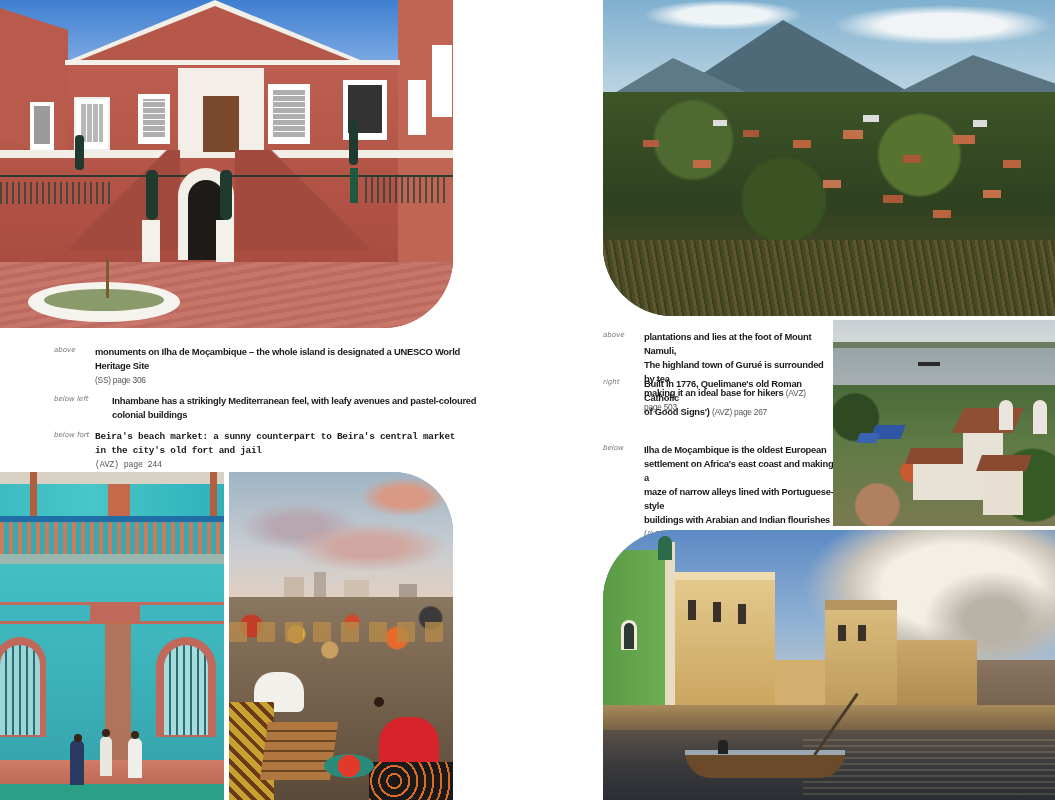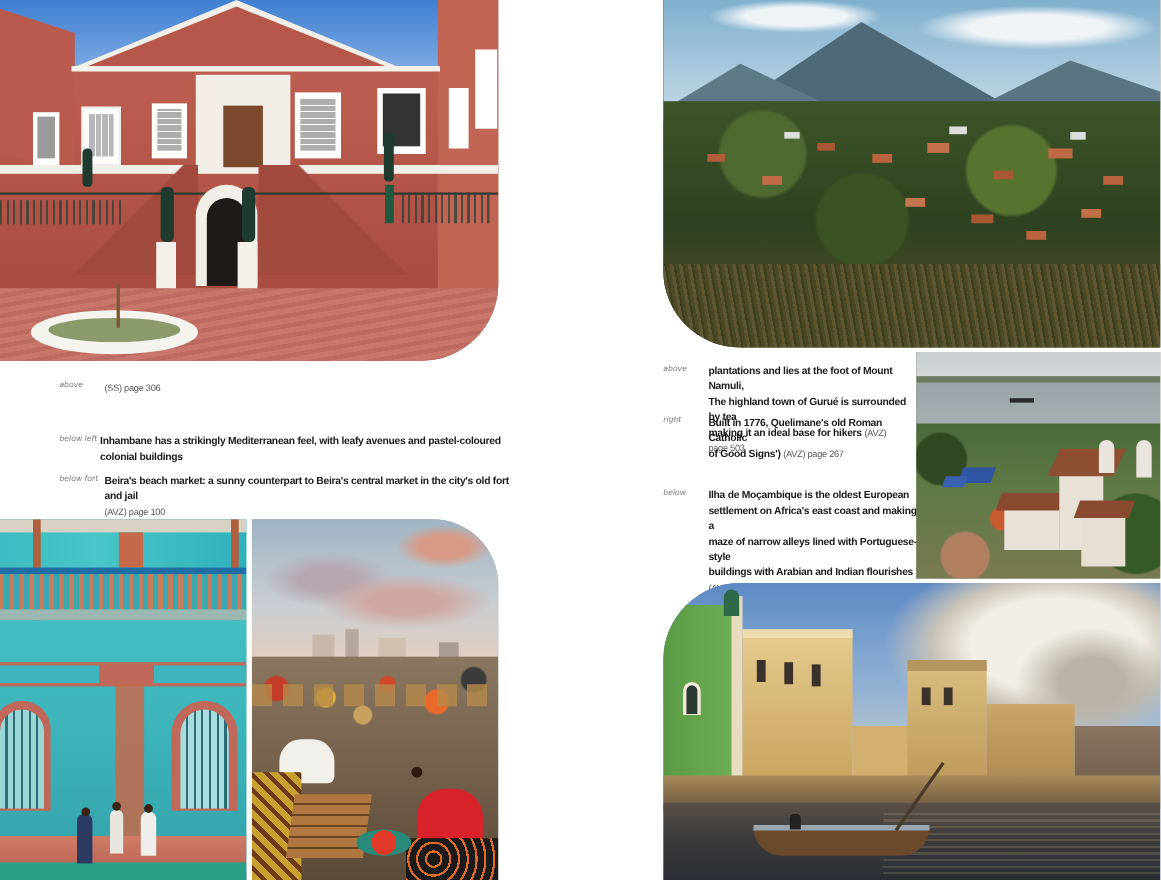--- a/index.html
+++ b/index.html
@@ -120,36 +120,37 @@
     linear-gradient(#c06a46,#c06a46) 70px 40px/18px 8px no-repeat,
     linear-gradient(#a85835,#a85835) 120px 10px/16px 7px no-repeat,
     linear-gradient(#ddd,#ddd) 90px 0/14px 6px no-repeat;"></div>
 
   <div class="layer" style="left:0;top:240px;width:452px;height:76px;background:repeating-linear-gradient(80deg,#4a4a25 0 3px,#5f5530 3px 6px,#3a4020 6px 8px);"></div>
 </div>
 
 <div class="caption" style="left:54px;top:345px;width:400px;height:45px;">
   <span class="cap-label">above</span>
   <div class="cap-body" style="left:41px;top:0;width:370px;">
+    <div>monuments on Ilha de Moçambique – the whole island is designated a UNESCO World Heritage Site</div>
     <div class="cap-credit">(SS) page 306</div>
   </div>
 </div>
 
 <div class="caption" style="left:54px;top:394px;width:400px;height:30px;">
   <span class="cap-label">below left</span>
-  <div class="cap-body" style="left:37px;top:0;width:370px;">
+  <div class="cap-body" style="left:58px;top:0;width:370px;">
     <div>Inhambane has a strikingly Mediterranean feel, with leafy avenues and pastel-coloured colonial buildings</div>
   </div>
 </div>
 
 <div class="caption" style="left:54px;top:430px;width:400px;height:30px;">
   <span class="cap-label">below fort</span>
-  <div class="cap-body" style="left:41px;top:0;width:370px;">
+  <div class="cap-body" style="left:41px;top:0;width:370px;font-family:Liberation Mono, monospace;">
     <div>Beira's beach market: a sunny counterpart to Beira's central market in the city's old fort and jail</div>
-    <div class="cap-credit">(AVZ) page 100</div>
+    <div class="cap-credit">(AVZ) page 244</div>
   </div>
 </div>
 
 <div class="photo" id="p3">
   <div class="layer" style="left:0;top:0;width:224px;height:20px;background:#d8d2c4;"></div>
   <div class="layer" style="left:0;top:12px;width:224px;height:32px;background:linear-gradient(90deg,#3cbcc2,#48c6c8 40%,#2fb0bb);"></div>
   <div class="layer" style="left:108px;top:12px;width:22px;height:32px;background:#c46a4a;"></div>
   <div class="layer" style="left:30px;top:0;width:7px;height:290px;background:#b0603e;"></div>
   <div class="layer" style="left:210px;top:0;width:7px;height:290px;background:#b0603e;"></div>
 

